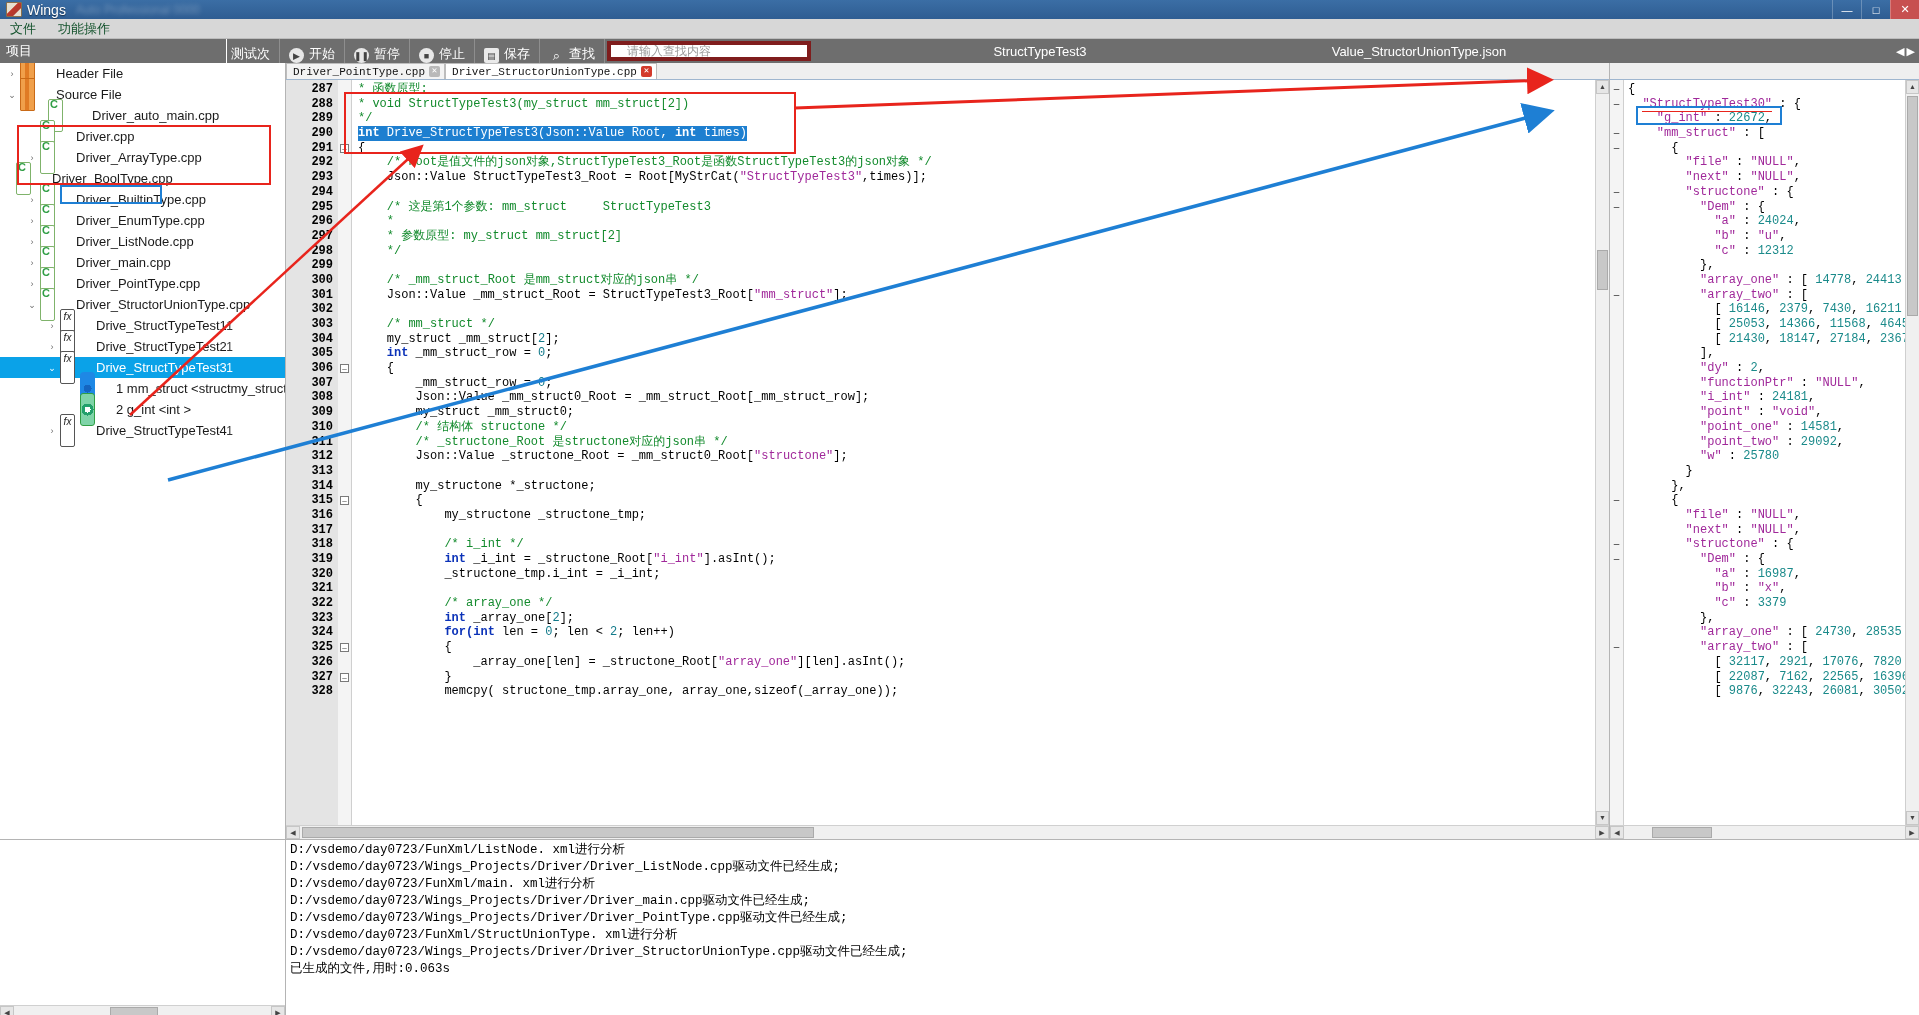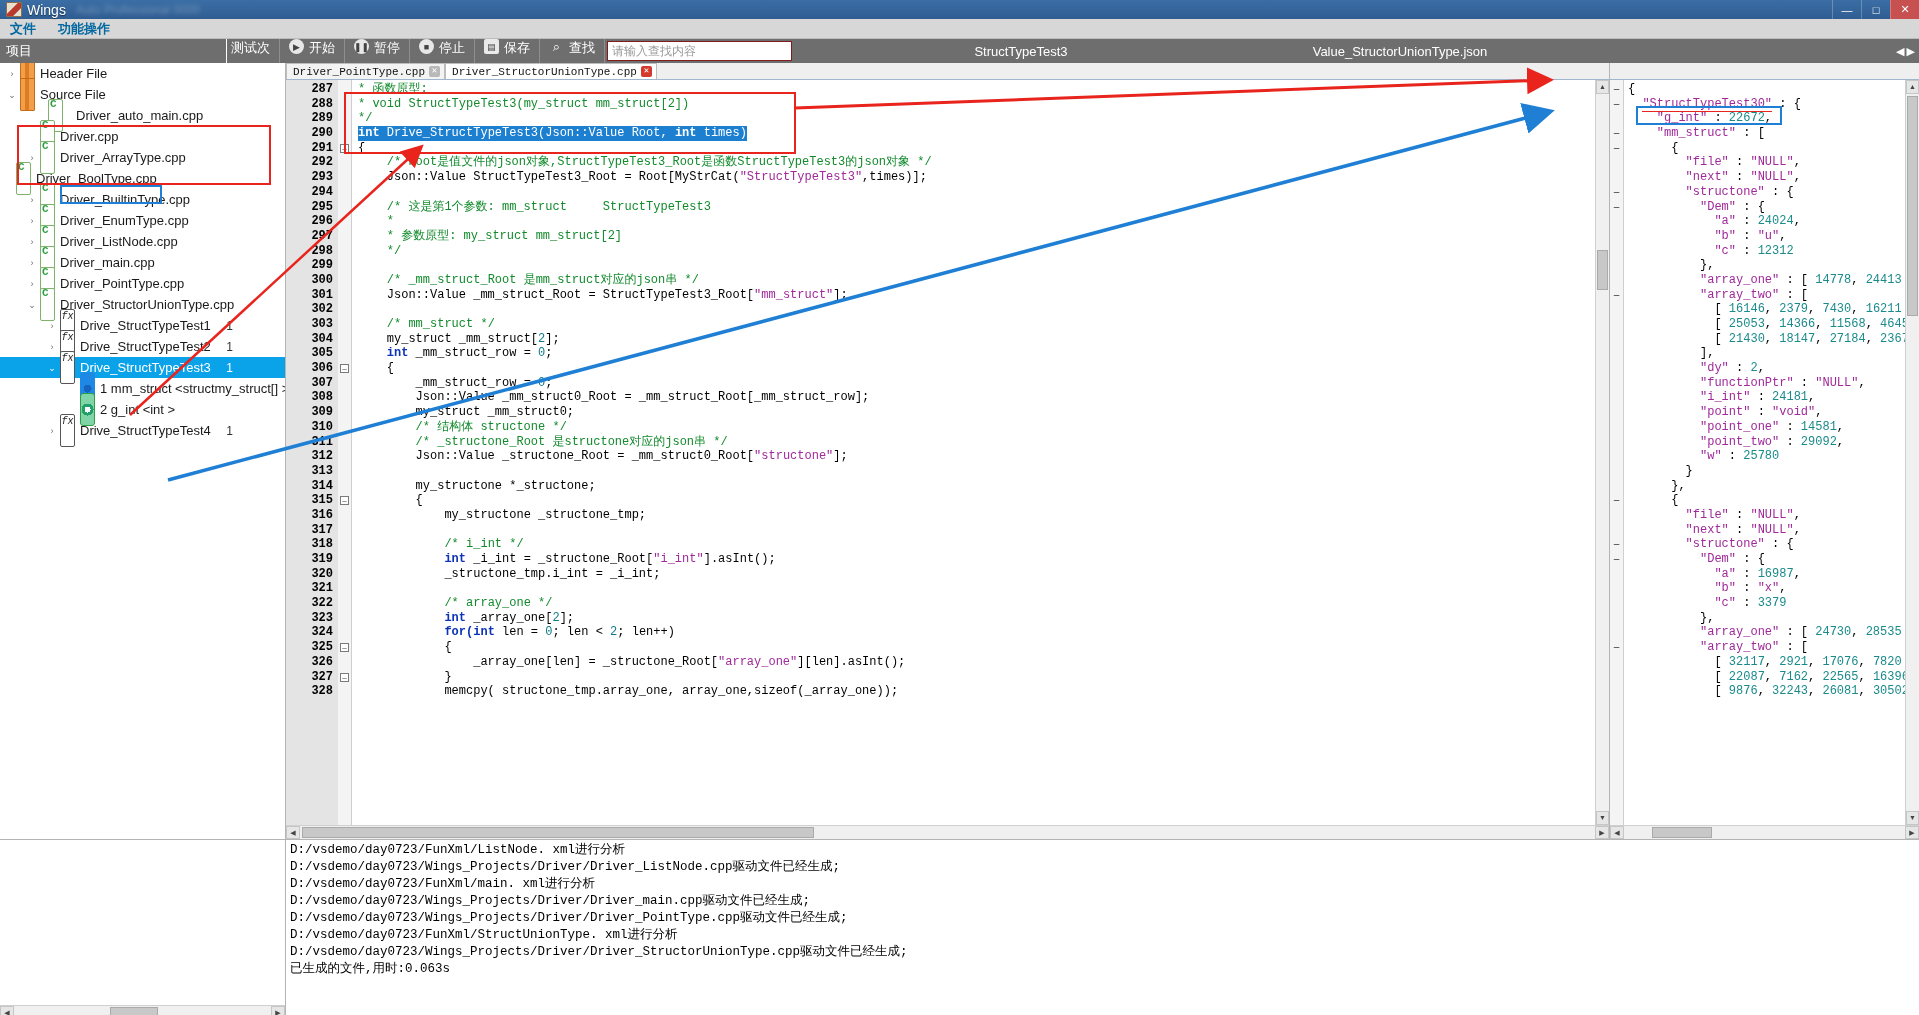--- a/index.html
+++ b/index.html
@@ -40,53 +40,53 @@
     border-left: 1px solid rgba(255,255,255,.25);
   }
   #winbtns .close { background: #c75050; }
   
   #menubar {
     height: 20px; background: #d7d7d7;
     display: flex; align-items: center; padding-left: 10px;
     border-bottom: 1px solid #bcbcbc;
   }
   #menubar span {
-    margin-right: 22px; color: #0369a1; font-size: 13px; font-weight: bold;
+    margin-right: 22px; color: #14532d; font-size: 13px;
   }
   
   #toolbar {
     height: 24px; background: #d7d7d7;
     display: flex; align-items: stretch;
   }
   #tb-projectlabel {
     width: 227px; background: #6e6e6e; color: #fff;
     display: flex; align-items: center; padding-left: 6px;
     font-size: 13px;
     border-right: 1px solid #fff;
   }
   #tb-buttons { flex: 1; background: #6e6e6e; display: flex; align-items: stretch; }
   .tbbtn {
-    display: flex; align-items: flex-start; gap: 5px;
+    display: flex; align-items: flex-end; gap: 5px;
     padding: 0 9px; color: #fff; font-size: 13px;
     border-right: 1px solid #8e8e8e;
     white-space: nowrap;
   }
   .tbbtn.first { border-left: none; padding-left: 4px; }
   .tbicon {
     width: 15px; height: 15px; border-radius: 50%;
     background: #e8e8e8; display: inline-flex;
     align-items: center; justify-content: center;
     color: #444; font-size: 9px; flex: none;
   }
   .tbicon.sq { border-radius: 2px; background: #eaeaea; }
   .tbicon.noring { background: transparent; color: #fff; font-size: 13px; }
   #tb-search-input {
-    width: 185px; margin: 2px 0 2px 2px;
-    border: 1px solid #7f1d1d; background: #fff;
-    display: flex; align-items: center; padding-left: 4px;
+    width: 204px; margin: 2px 0 2px 2px;
+    border: 4px solid #7f1d1d; background: #fff;
+    display: flex; align-items: center; padding-left: 16px;
     color: #9a9a9a; font-size: 12px;
   }
   #tb-rest { flex: 1; background: #6e6e6e; display:flex; }
   .tb-panel-title {
     color: #fff; font-size: 13px;
     display: flex; align-items: center; justify-content: center;
   }
   #tb-center-title { width: 458px; }
   #tb-right-title  { width: 300px; }
   #tb-scroll-arrows {
@@ -109,22 +109,22 @@
     font-size: 13px; color: #1a1a1a; white-space: nowrap;
     position: relative;
   }
   .tree-row.selected { background: #0aa2e8; color: #fff; }
   .chev {
     width: 16px; text-align: center; color: #6d6d6d;
     font-size: 9px; flex: none;
   }
   .tree-row.selected .chev { color: #fff; }
   .ficon {
-    width: 15px; height: 33px; margin-right: 5px; flex: none;
-    display: inline-block; position: relative; font-family: Liberation Mono, monospace;
+    width: 15px; height: 33px; margin-right: 21px; flex: none;
+    display: inline-block; position: relative;
   }
   .ficon.folder {
     background: linear-gradient(to right,#f0a04b 0 4px,#e07b24 4px 8px,#f0a04b 8px 12px);
     border: 1px solid #c96a17; border-radius: 1px;
   }
   .ficon.cpp {
     background: #fff; border: 1px solid #7fb36b; border-radius: 2px;
   }
   .ficon.cpp::after {
     content: "C"; position: absolute; left: 1px; top: -2px;

